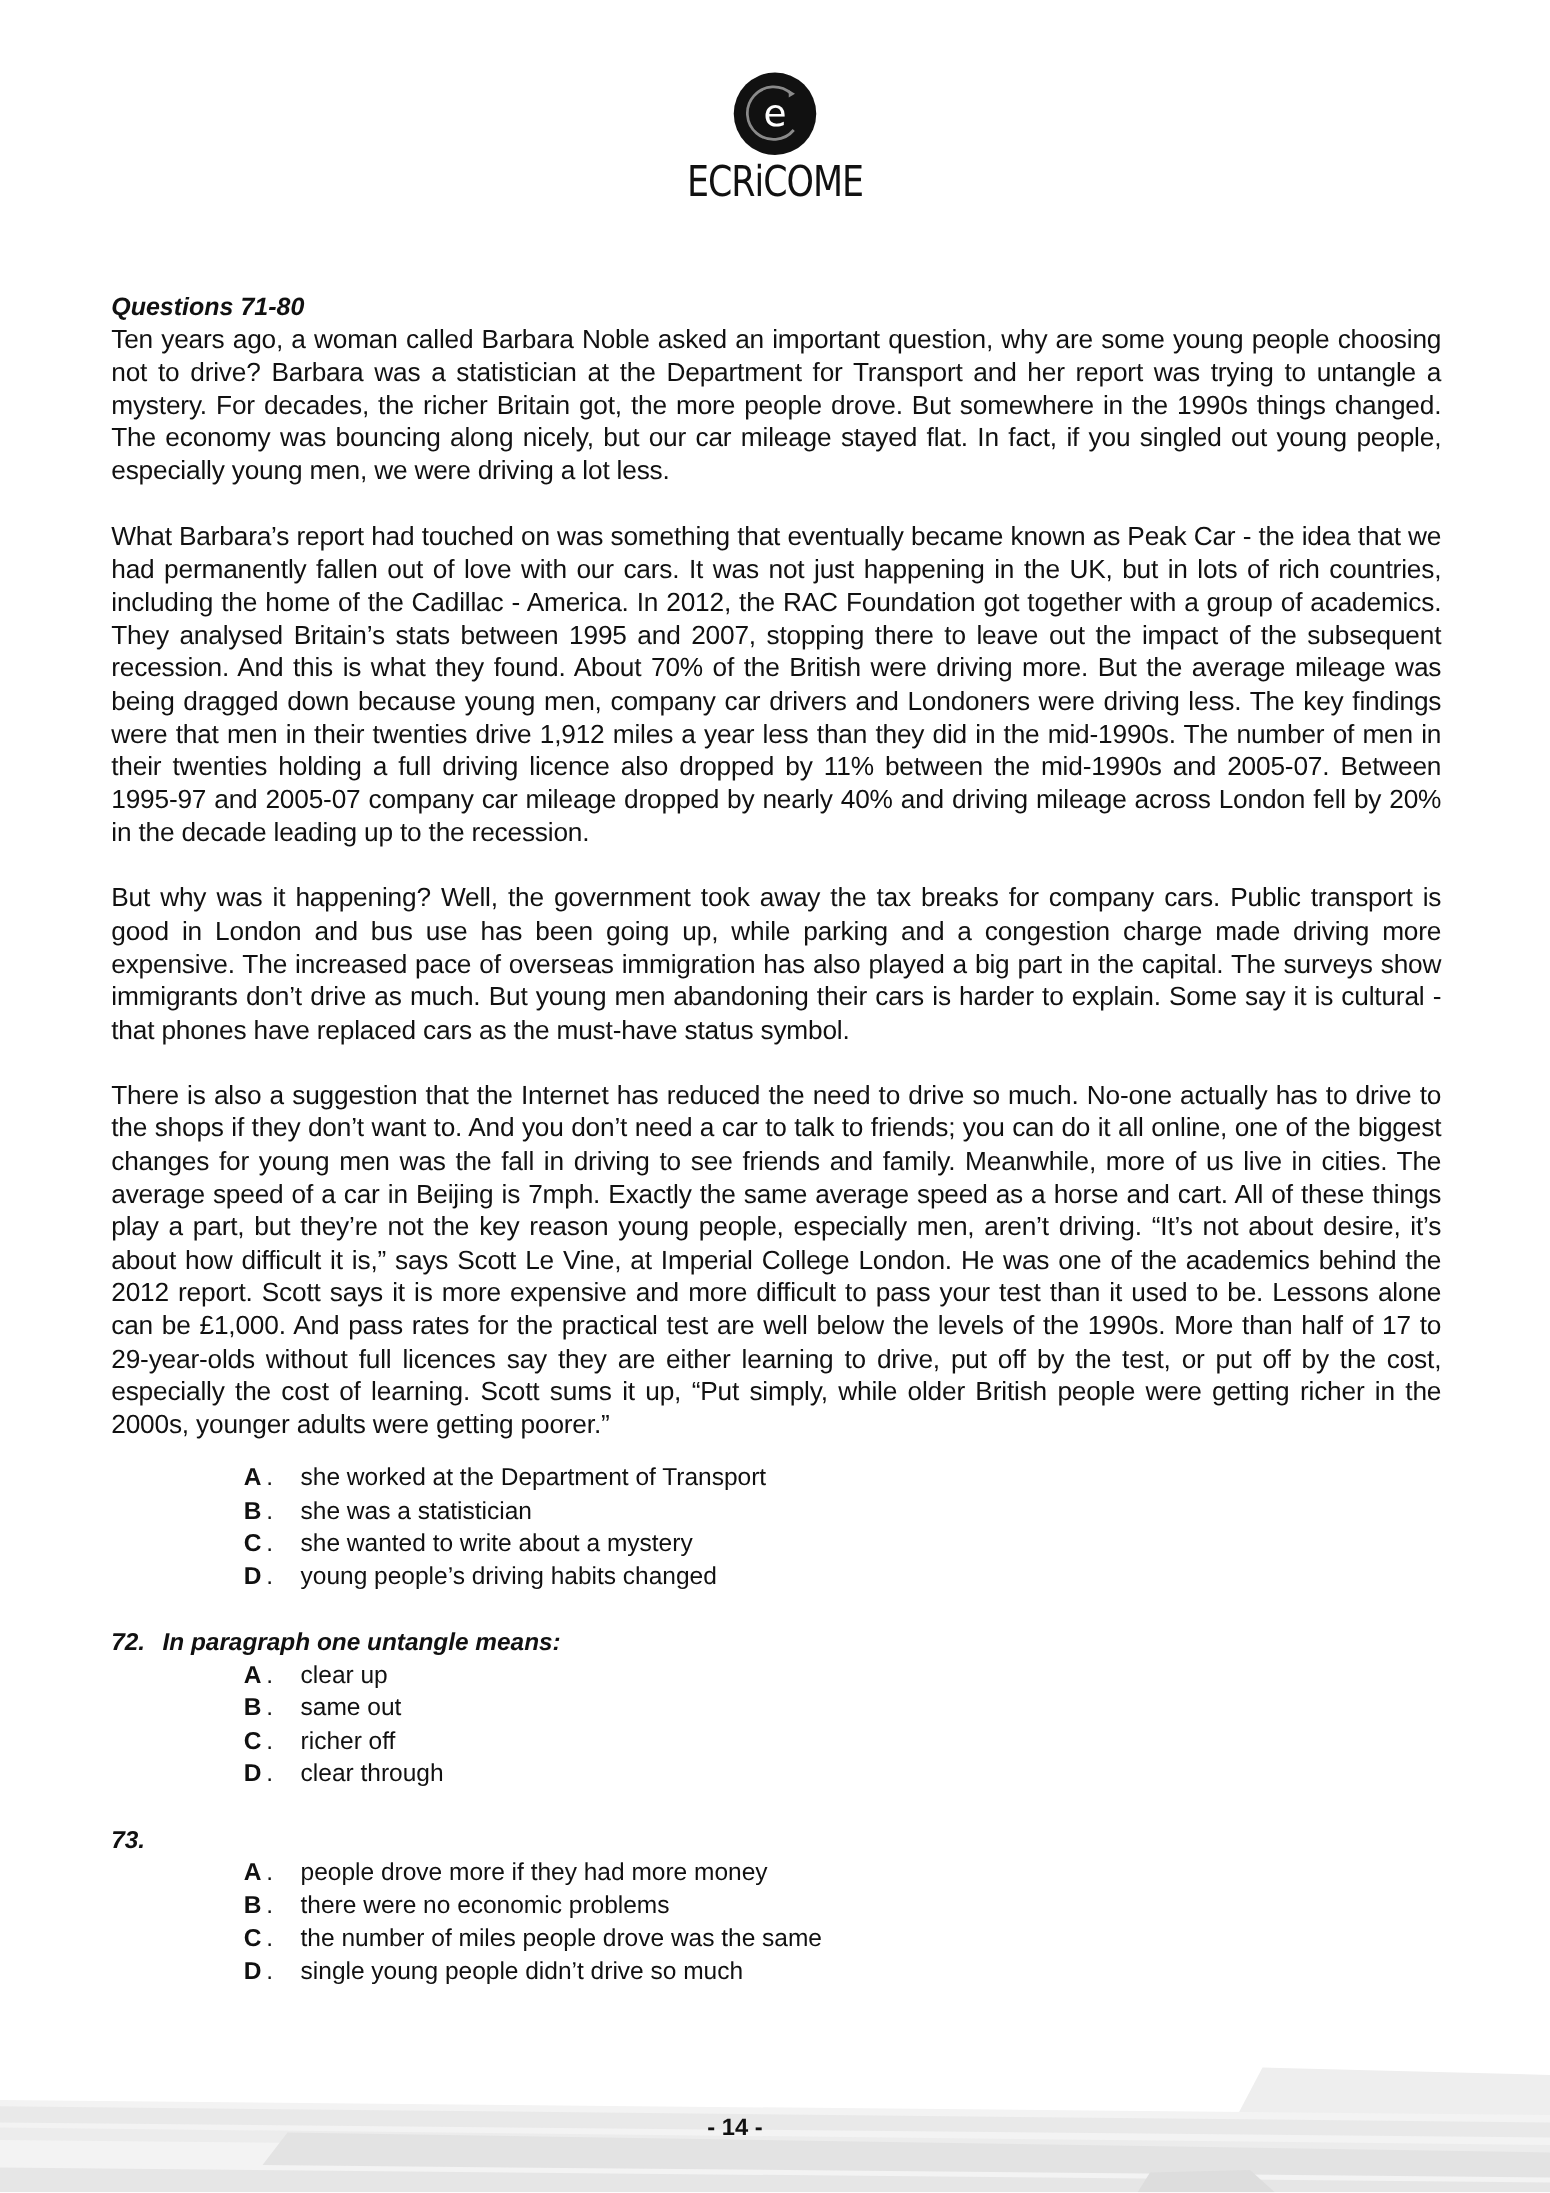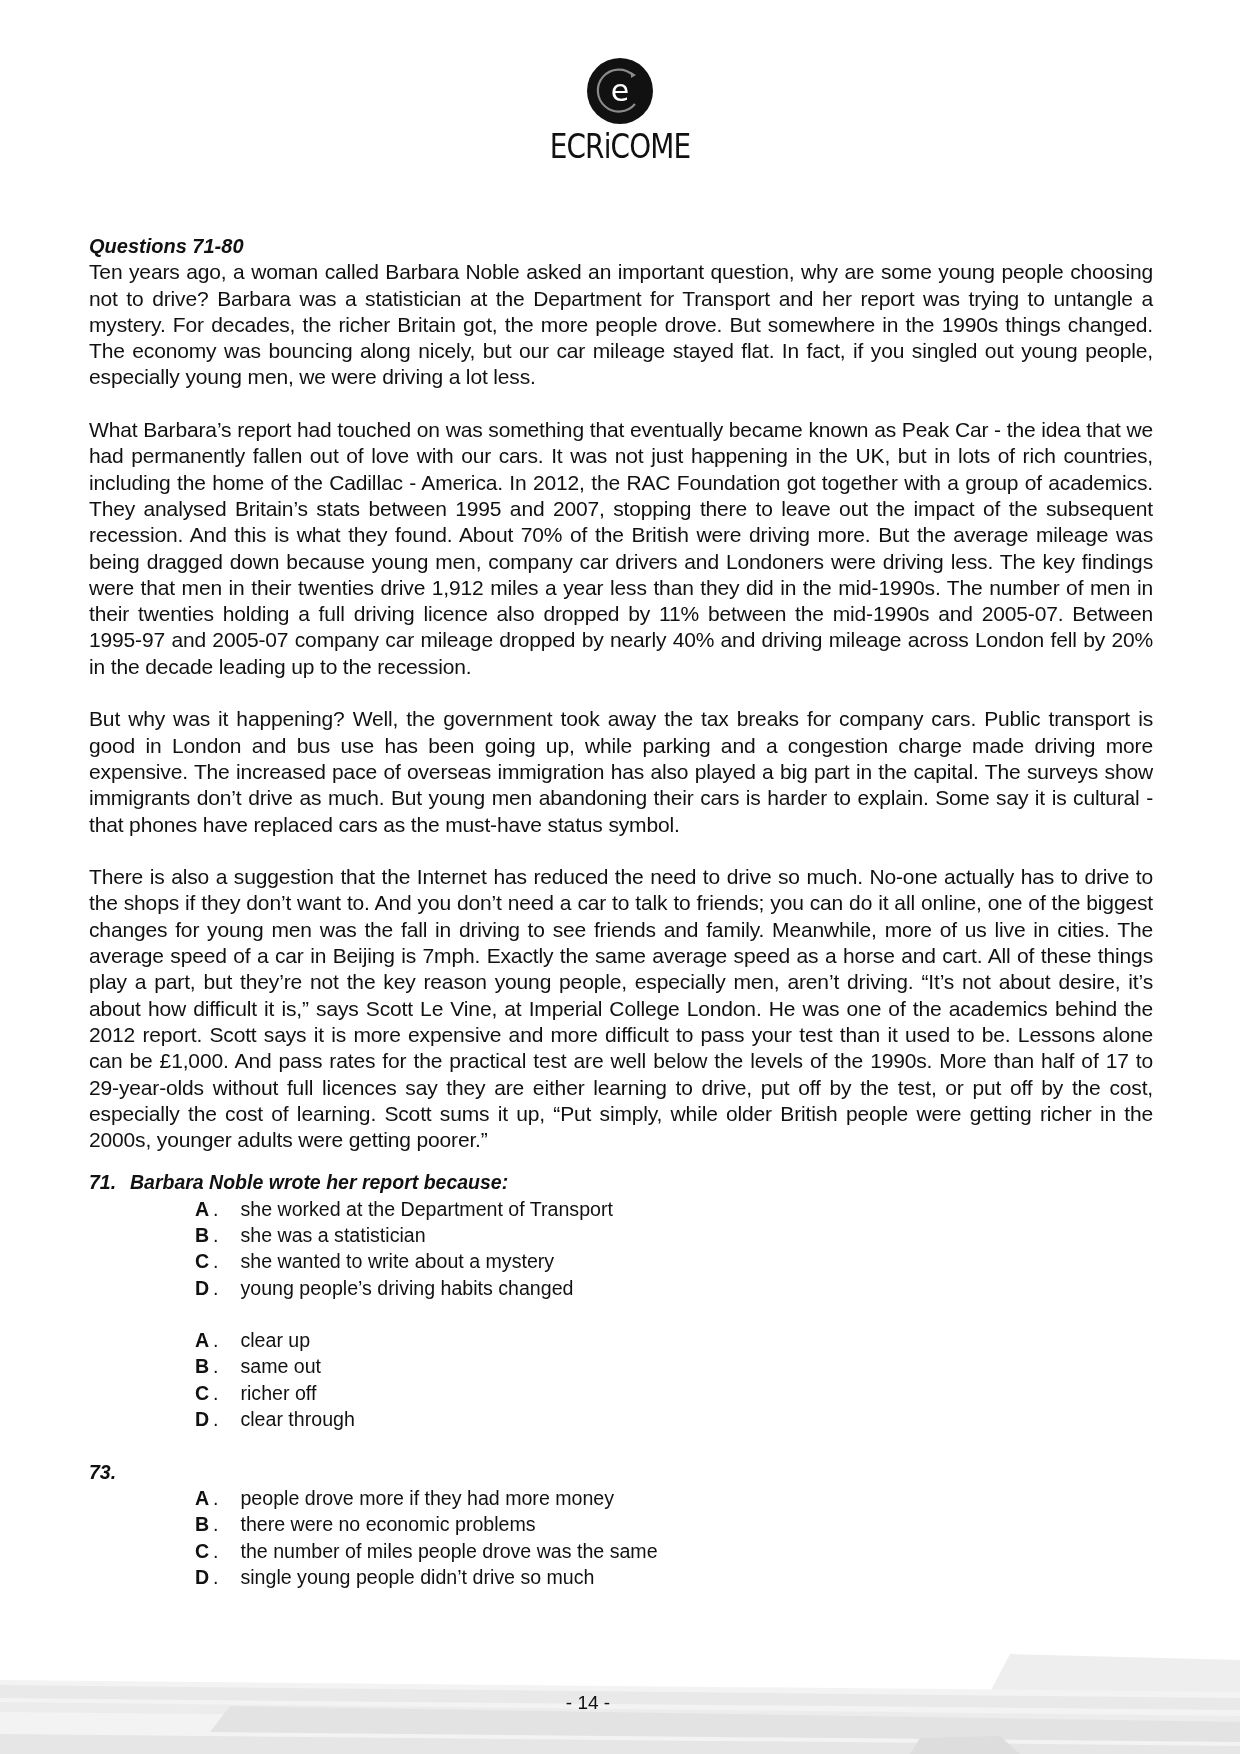--- a/index.html
+++ b/index.html
@@ -112,21 +112,21 @@
       width: 1240px;
       height: 114px;
       overflow: hidden;
     }
     .page-number {
       position: absolute;
       left: 0;
       top: 1692px;
       width: 1176px;
       text-align: center;
-      font-weight: normal;
+      font-weight: bold;
       font-size: 19px;
       color: #111111;
     }
   </style>
 </head>
 <body>
 
 <div class="logo">
   <div class="logo-circle">
     <svg width="66" height="66" viewBox="0 0 66 66">
@@ -145,49 +145,49 @@
   <div class="section-title">Questions 71-80</div>
 
   <div>
     <p class="para">Ten years ago, a woman called Barbara Noble asked an important question, why are some young people choosing not to drive? Barbara was a statistician at the Department for Transport and her report was trying to untangle a mystery. For decades, the richer Britain got, the more people drove. But somewhere in the 1990s things changed. The economy was bouncing along nicely, but our car mileage stayed flat. In fact, if you singled out young people, especially young men, we were driving a lot less.</p>
     <p class="para">What Barbara’s report had touched on was something that eventually became known as Peak Car - the idea that we had permanently fallen out of love with our cars. It was not just happening in the UK, but in lots of rich countries, including the home of the Cadillac - America. In 2012, the RAC Foundation got together with a group of academics. They analysed Britain’s stats between 1995 and 2007, stopping there to leave out the impact of the subsequent recession. And this is what they found. About 70% of the British were driving more. But the average mileage was being dragged down because young men, company car drivers and Londoners were driving less. The key findings were that men in their twenties drive 1,912 miles a year less than they did in the mid-1990s. The number of men in their twenties holding a full driving licence also dropped by 11% between the mid-1990s and 2005-07. Between 1995-97 and 2005-07 company car mileage dropped by nearly 40% and driving mileage across London fell by 20% in the decade leading up to the recession.</p>
     <p class="para">But why was it happening? Well, the government took away the tax breaks for company cars. Public transport is good in London and bus use has been going up, while parking and a congestion charge made driving more expensive. The increased pace of overseas immigration has also played a big part in the capital. The surveys show immigrants don’t drive as much. But young men abandoning their cars is harder to explain. Some say it is cultural - that phones have replaced cars as the must-have status symbol.</p>
     <p class="para">There is also a suggestion that the Internet has reduced the need to drive so much. No-one actually has to drive to the shops if they don’t want to. And you don’t need a car to talk to friends; you can do it all online, one of the biggest changes for young men was the fall in driving to see friends and family. Meanwhile, more of us live in cities. The average speed of a car in Beijing is 7mph. Exactly the same average speed as a horse and cart. All of these things play a part, but they’re not the key reason young people, especially men, aren’t driving. “It’s not about desire, it’s about how difficult it is,” says Scott Le Vine, at Imperial College London. He was one of the academics behind the 2012 report. Scott says it is more expensive and more difficult to pass your test than it used to be. Lessons alone can be £1,000. And pass rates for the practical test are well below the levels of the 1990s. More than half of 17 to 29-year-olds without full licences say they are either learning to drive, put off by the test, or put off by the cost, especially the cost of learning. Scott sums it up, “Put simply, while older British people were getting richer in the 2000s, younger adults were getting poorer.”</p>
   </div>
 
   <div class="question">
+    <ul class="options">
+      <li class="option">
+        <span class="opt-letter">A</span>
+          <span class="opt-dot">.</span>
+        <span class="opt-text">she worked at the Department of Transport</span>
+      </li>
+      <li class="option">
+        <span class="opt-letter">B</span>
+          <span class="opt-dot">.</span>
+        <span class="opt-text">she was a statistician</span>
+      </li>
+      <li class="option">
+        <span class="opt-letter">C</span>
+          <span class="opt-dot">.</span>
+        <span class="opt-text">she wanted to write about a mystery</span>
+      </li>
+      <li class="option">
+        <span class="opt-letter">D</span>
+          <span class="opt-dot">.</span>
+        <span class="opt-text">young people’s driving habits changed</span>
+      </li>
+    </ul>
+  </div>
+
+  <div class="question">
     <div class="q-stem">
-      <span class="q-num">71.</span>
-      <span>Barbara Noble wrote her report because:</span>
+      <span class="q-num">72.</span>
+      <span>In paragraph one untangle means:</span>
     </div>
-    <ul class="options">
-      <li class="option">
-        <span class="opt-letter">A</span>
-          <span class="opt-dot">.</span>
-        <span class="opt-text">she worked at the Department of Transport</span>
-      </li>
-      <li class="option">
-        <span class="opt-letter">B</span>
-          <span class="opt-dot">.</span>
-        <span class="opt-text">she was a statistician</span>
-      </li>
-      <li class="option">
-        <span class="opt-letter">C</span>
-          <span class="opt-dot">.</span>
-        <span class="opt-text">she wanted to write about a mystery</span>
-      </li>
-      <li class="option">
-        <span class="opt-letter">D</span>
-          <span class="opt-dot">.</span>
-        <span class="opt-text">young people’s driving habits changed</span>
-      </li>
-    </ul>
-  </div>
-
-  <div class="question">
     <ul class="options">
       <li class="option">
         <span class="opt-letter">A</span>
           <span class="opt-dot">.</span>
         <span class="opt-text">clear up</span>
       </li>
       <li class="option">
         <span class="opt-letter">B</span>
           <span class="opt-dot">.</span>
         <span class="opt-text">same out</span>

